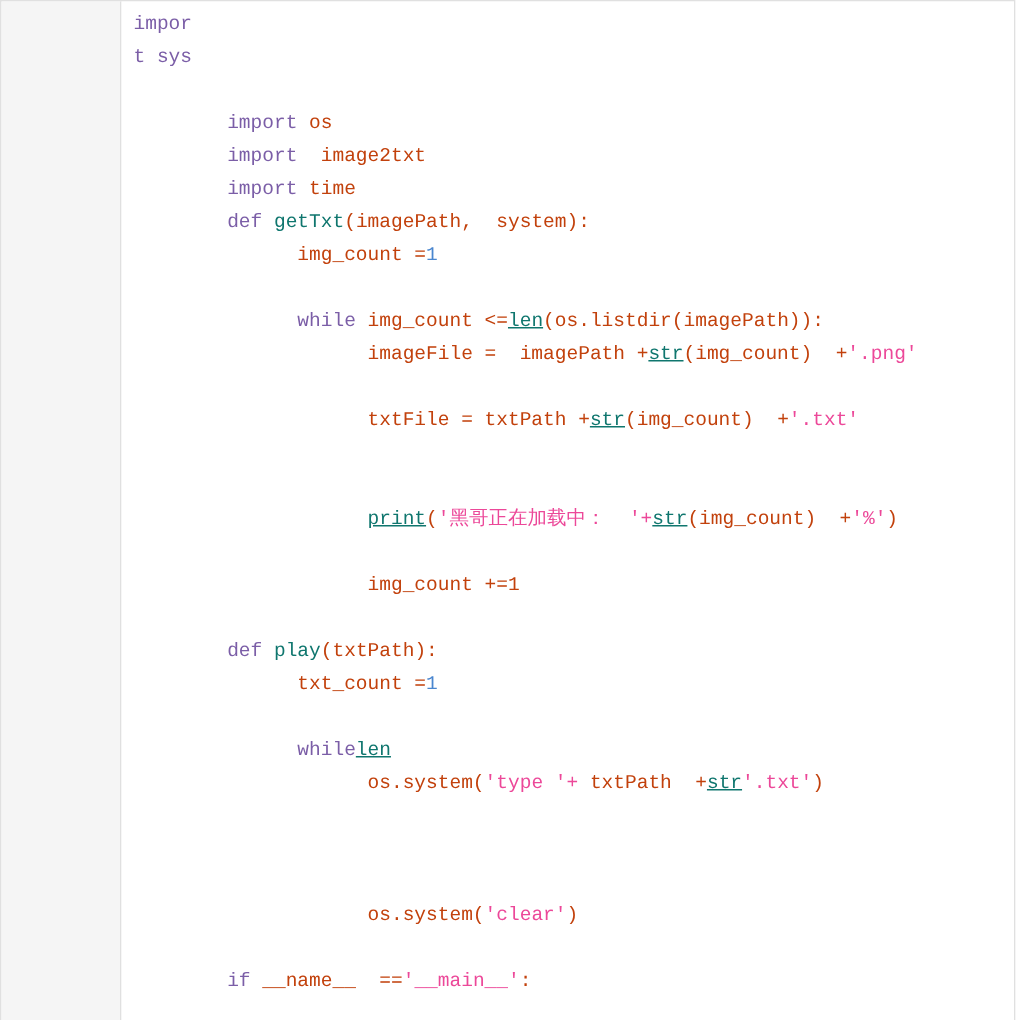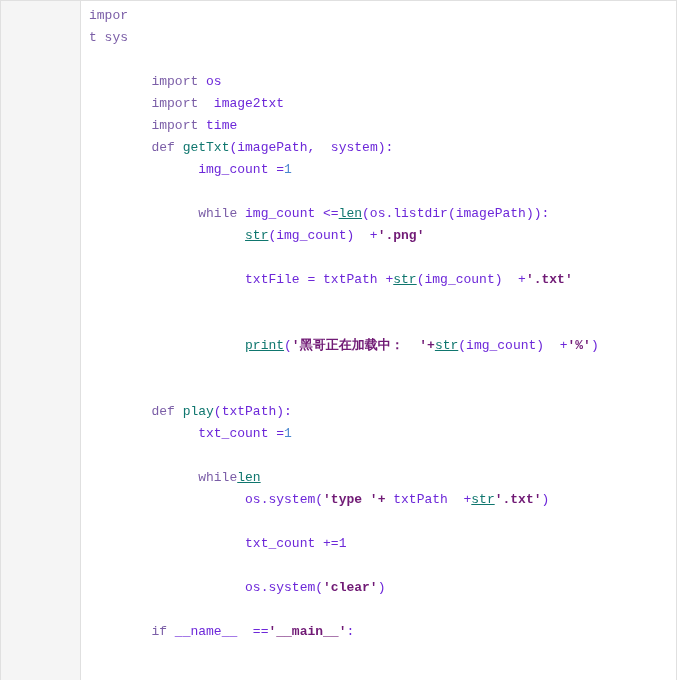--- a/index.html
+++ b/index.html
@@ -43,22 +43,22 @@
     }
     .code-line {
       height: 22px;
       display: flex;
       align-items: center;
       white-space: pre;
     }
     
     .kw { color: #7b5ea7; } 
     .fn { color: #0f766e; } 
-    .str { color: #701a75; font-weight: bold; } 
-    .plain { color: #6d28d9; } 
+    .str { color: #ec4899; } 
+    .plain { color: #c2410c; } 
     .num { color: #4a86cf; }
     .builtin { color: #0f766e; text-decoration: underline; }
   </style>
 </head>
 <body>
 
 <div class="code-container">
   <div class="line-numbers" id="line-nums">
       <div class="line-num"></div>
       <div class="line-num"></div>
@@ -96,33 +96,34 @@
       <div class="code-line"><span class="kw">impor</span></div>
       <div class="code-line"><span class="kw">t sys</span></div>
       <div class="code-line">&nbsp;</div>
       <div class="code-line"><span class="plain">        </span><span class="kw">import</span><span class="plain"> os</span></div>
       <div class="code-line"><span class="plain">        </span><span class="kw">import</span><span class="plain">  image2txt</span></div>
       <div class="code-line"><span class="plain">        </span><span class="kw">import</span><span class="plain"> time</span></div>
       <div class="code-line"><span class="plain">        </span><span class="kw">def</span><span class="plain"> </span><span class="fn">getTxt</span><span class="plain">(imagePath,  system):</span></div>
       <div class="code-line"><span class="plain">              </span><span class="plain">img_count =</span><span class="num">1</span></div>
       <div class="code-line">&nbsp;</div>
       <div class="code-line"><span class="plain">              </span><span class="kw">while</span><span class="plain"> img_count &lt;=</span><span class="builtin">len</span><span class="plain">(os.listdir(imagePath)):</span></div>
-      <div class="code-line"><span class="plain">                    </span><span class="builtin">str</span><span class="plain">(img_count)  +</span><span class="str">'.png'</span></div>
+      <div class="code-line"><span class="plain">                    </span><span class="plain">imageFile =  imagePath +</span><span class="builtin">str</span><span class="plain">(img_count)  +</span><span class="str">'.png'</span></div>
       <div class="code-line">&nbsp;</div>
       <div class="code-line"><span class="plain">                    </span><span class="plain">txtFile = txtPath +</span><span class="builtin">str</span><span class="plain">(img_count)  +</span><span class="str">'.txt'</span></div>
       <div class="code-line">&nbsp;</div>
       <div class="code-line">&nbsp;</div>
       <div class="code-line"><span class="plain">                    </span><span class="builtin">print</span><span class="plain">(</span><span class="str">'黑哥正在加载中：  '+</span><span class="builtin">str</span><span class="plain">(img_count)  +</span><span class="str">'%'</span><span class="plain">)</span></div>
       <div class="code-line">&nbsp;</div>
+      <div class="code-line"><span class="plain">                    </span><span class="plain">img_count +=1</span></div>
       <div class="code-line">&nbsp;</div>
       <div class="code-line"><span class="plain">        </span><span class="kw">def</span><span class="plain"> </span><span class="fn">play</span><span class="plain">(txtPath):</span></div>
       <div class="code-line"><span class="plain">              </span><span class="plain">txt_count =</span><span class="num">1</span></div>
       <div class="code-line">&nbsp;</div>
       <div class="code-line"><span class="plain">              </span><span class="kw">while</span><span class="builtin">len</span></div>
       <div class="code-line"><span class="plain">                    </span><span class="plain">os.system(</span><span class="str">'type '+</span><span class="plain"> txtPath  +</span><span class="builtin">str</span><span class="str">'.txt'</span><span class="plain">)</span></div>
       <div class="code-line">&nbsp;</div>
-      <div class="code-line"><span class="plain">                    </span><span class="plain">txt_count +=1</span></div>
+      <div class="code-line"><span class="plain">                    </span></div>
       <div class="code-line">&nbsp;</div>
       <div class="code-line"><span class="plain">                    </span><span class="plain">os.system(</span><span class="str">'clear'</span><span class="plain">)</span></div>
       <div class="code-line">&nbsp;</div>
       <div class="code-line"><span class="plain">        </span><span class="kw">if</span><span class="plain"> __name__  ==</span><span class="str">'__main__'</span><span class="plain">:</span></div>
     </div>
 </div>
 
 </body></html>

